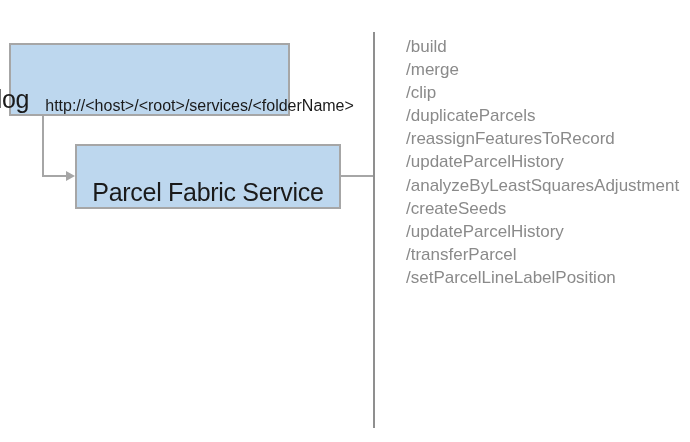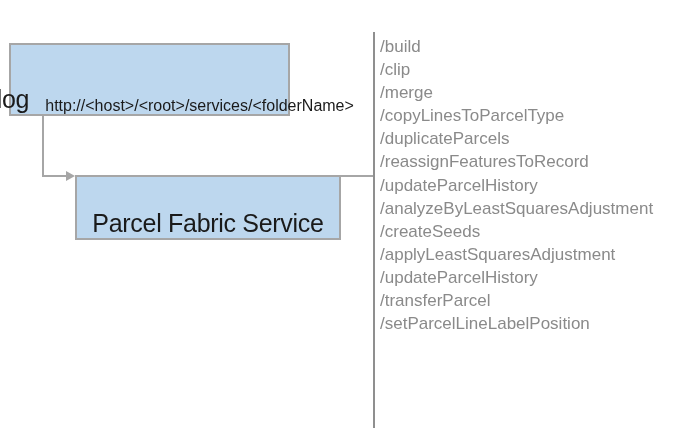--- a/index.html
+++ b/index.html
@@ -22,21 +22,21 @@
     position:absolute;
     box-sizing:border-box;
     background:var(--box-fill);
     border:2px solid var(--box-border);
     display:flex;flex-direction:row;
     align-items:flex-end;justify-content:center;
     text-align:center;
     gap:16px;
   }
   .node.catalog{left:9px;top:43px;width:281px;height:73px;}
-  .node.service{left:75px;top:144px;width:266px;height:65px;margin-top:31px;}
+  .node.service{left:75px;top:144px;width:266px;height:65px;}
   .node-title{
     color:var(--title-text);
     font-size:25px;line-height:29px;
     letter-spacing:-0.3px;
     white-space:nowrap;
   }
   .node-subtitle{
     color:var(--title-text);
     font-size:16px;line-height:16px;
     white-space:nowrap;
@@ -58,20 +58,21 @@
     background:var(--divider);
   }
   .endpoints{
     position:absolute;left:380px;top:35px;
     margin:0;padding:0;list-style:none;
   }
   .endpoint{
     font-size:17px;line-height:23.1px;
     color:var(--endpoint-text);
     white-space:nowrap;
+    margin-left:26px;
   }
 </style>
 </head>
 <body>
 
 <div class="canvas">
 
   <div class="node catalog">
     <div class="node-title">Catalog</div>
     <div class="node-subtitle">http://&lt;host&gt;/&lt;root&gt;/services/&lt;folderName&gt;</div>
@@ -83,27 +84,25 @@
 
   <div class="node service">
     <div class="node-title">Parcel Fabric Service</div>
   </div>
 
   <div class="conn h2"></div>
   <div class="divider"></div>
 
   <ul class="endpoints">
       <li class="endpoint">/build</li>
+      <li class="endpoint">/merge</li>
       <li class="endpoint">/clip</li>
-      <li class="endpoint">/merge</li>
-      <li class="endpoint">/copyLinesToParcelType</li>
       <li class="endpoint">/duplicateParcels</li>
       <li class="endpoint">/reassignFeaturesToRecord</li>
       <li class="endpoint">/updateParcelHistory</li>
       <li class="endpoint">/analyzeByLeastSquaresAdjustment</li>
       <li class="endpoint">/createSeeds</li>
-      <li class="endpoint">/applyLeastSquaresAdjustment</li>
       <li class="endpoint">/updateParcelHistory</li>
       <li class="endpoint">/transferParcel</li>
       <li class="endpoint">/setParcelLineLabelPosition</li>
     </ul>
 
 </div>
 
 </body></html>

